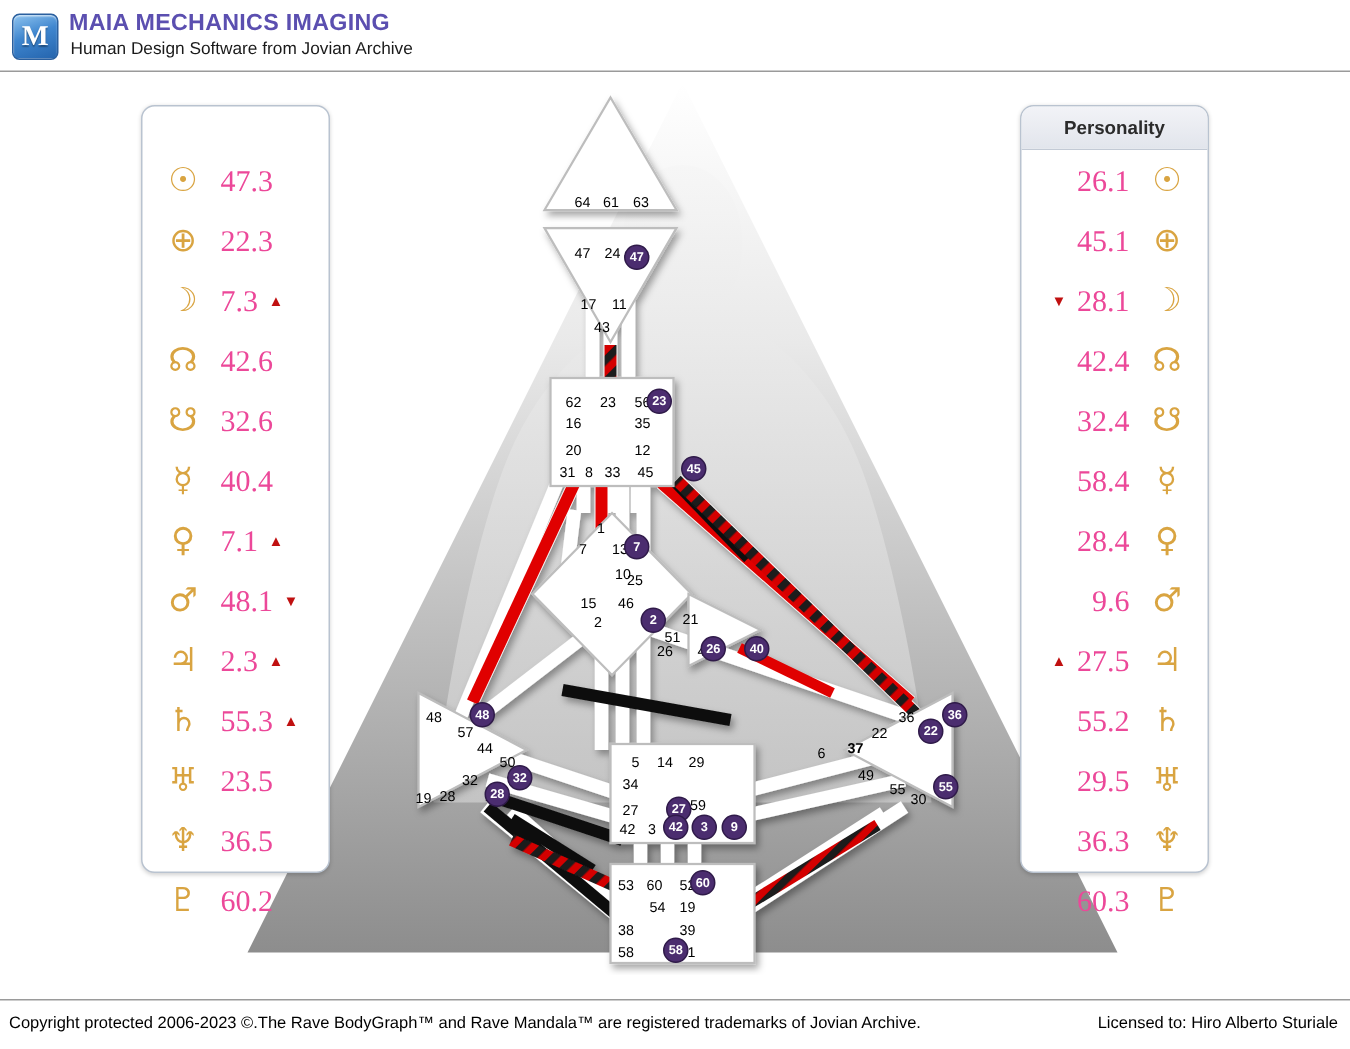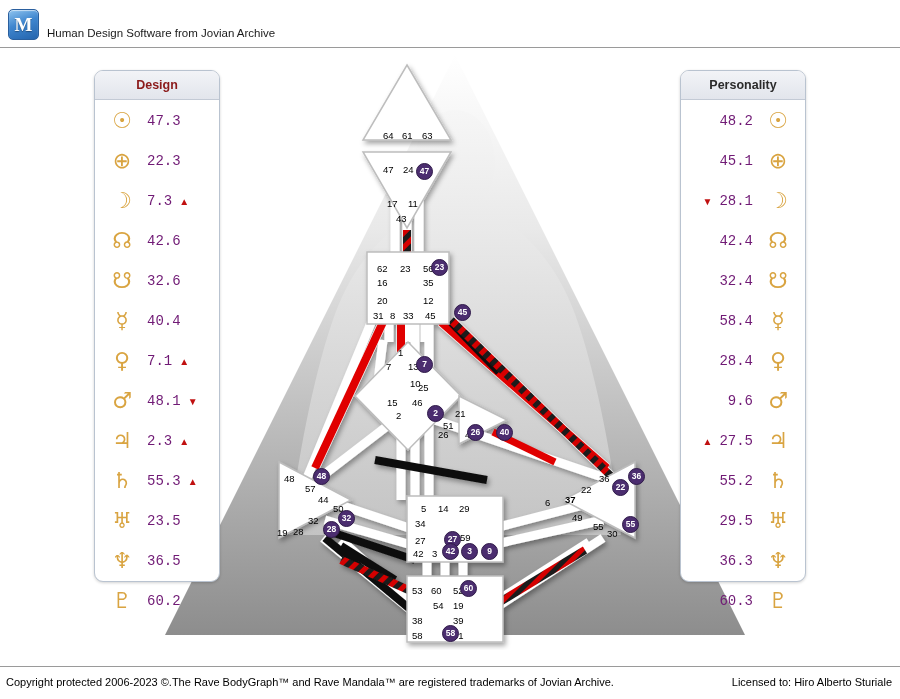--- a/index.html
+++ b/index.html
@@ -78,22 +78,22 @@
   }
   #design-panel .row{justify-content:flex-start;padding-left:14px;}
   #personality-panel .row{justify-content:flex-end;padding-right:14px;}
   .glyph{
     width:26px;text-align:center;
     font-size:22px;color:#d9a441;
     font-family:"DejaVu Sans", sans-serif;
     line-height:1;
   }
   .gate{
-    font-size:14px;color:#701a75;
-    font-family:Liberation Mono, monospace;
+    font-size:20px;color:#ec4899;
+    font-family:Liberation Serif, serif;
   }
   #design-panel .gate{margin-left:12px;}
   #personality-panel .gate{margin-right:12px;}
   .arrow{
     font-size:10px;color:#c01010;width:12px;text-align:center;
   }
   #design-panel .arrow{margin-left:6px;}
   #personality-panel .arrow{margin-right:6px;order:-1;}
   .arrow.empty{color:transparent;}
   
@@ -111,20 +111,21 @@
     text-align:center;line-height:15px;
   }
 </style>
 </head>
 <body>
 
 <div id="header">
   <div id="logo">
     <span>M</span>
   </div>
+  <div id="app-title">MAIA MECHANICS IMAGING</div>
   <div id="app-subtitle">Human Design Software from Jovian Archive</div>
 </div>
 
 <svg id="bodygraph-bg" viewBox="0 0 610 600" xmlns="http://www.w3.org/2000/svg">
   <defs>
     <linearGradient id="triGrad" x1="0" y1="0" x2="0" y2="1">
       <stop offset="0%" stop-color="#ffffff"></stop>
       <stop offset="30%" stop-color="#e9e9e9"></stop>
       <stop offset="100%" stop-color="#8d8d8d"></stop>
     </linearGradient>
@@ -320,23 +321,20 @@
       <div class="planet-dot" style="left: 189px; top: 471px;">27</div>
       <div class="planet-dot" style="left: 187px; top: 483px;">42</div>
       <div class="planet-dot" style="left: 206px; top: 483px;">3</div>
       <div class="planet-dot" style="left: 226px; top: 483px;">9</div>
       <div class="planet-dot" style="left: 205px; top: 520px;">60</div>
       <div class="planet-dot" style="left: 187px; top: 565px;">58</div>
     </div>
 </div>
 
 <div class="panel" id="design-panel">
-  <div class="panel-head">
-    <span>Design</span>
-  </div>
   <div class="rows" id="design-rows">
       <div class="row">
         <div class="glyph">☉</div>
         <div class="gate">47.3</div>
         <div class="arrow empty">&nbsp;</div>
       </div>
       <div class="row">
         <div class="glyph">⊕</div>
         <div class="gate">22.3</div>
         <div class="arrow empty">&nbsp;</div>
@@ -399,21 +397,21 @@
     </div>
 </div>
 
 <div class="panel" id="personality-panel">
   <div class="panel-head">
     <span>Personality</span>
   </div>
   <div class="rows" id="personality-rows">
       <div class="row">
         <div class="arrow empty">&nbsp;</div>
-        <div class="gate">48.2</div>
+        <div class="gate">26.1</div>
         <div class="glyph">☉</div>
       </div>
       <div class="row">
         <div class="arrow empty">&nbsp;</div>
         <div class="gate">45.1</div>
         <div class="glyph">⊕</div>
       </div>
       <div class="row">
         <div class="arrow">▼</div>
         <div class="gate">28.1</div>

